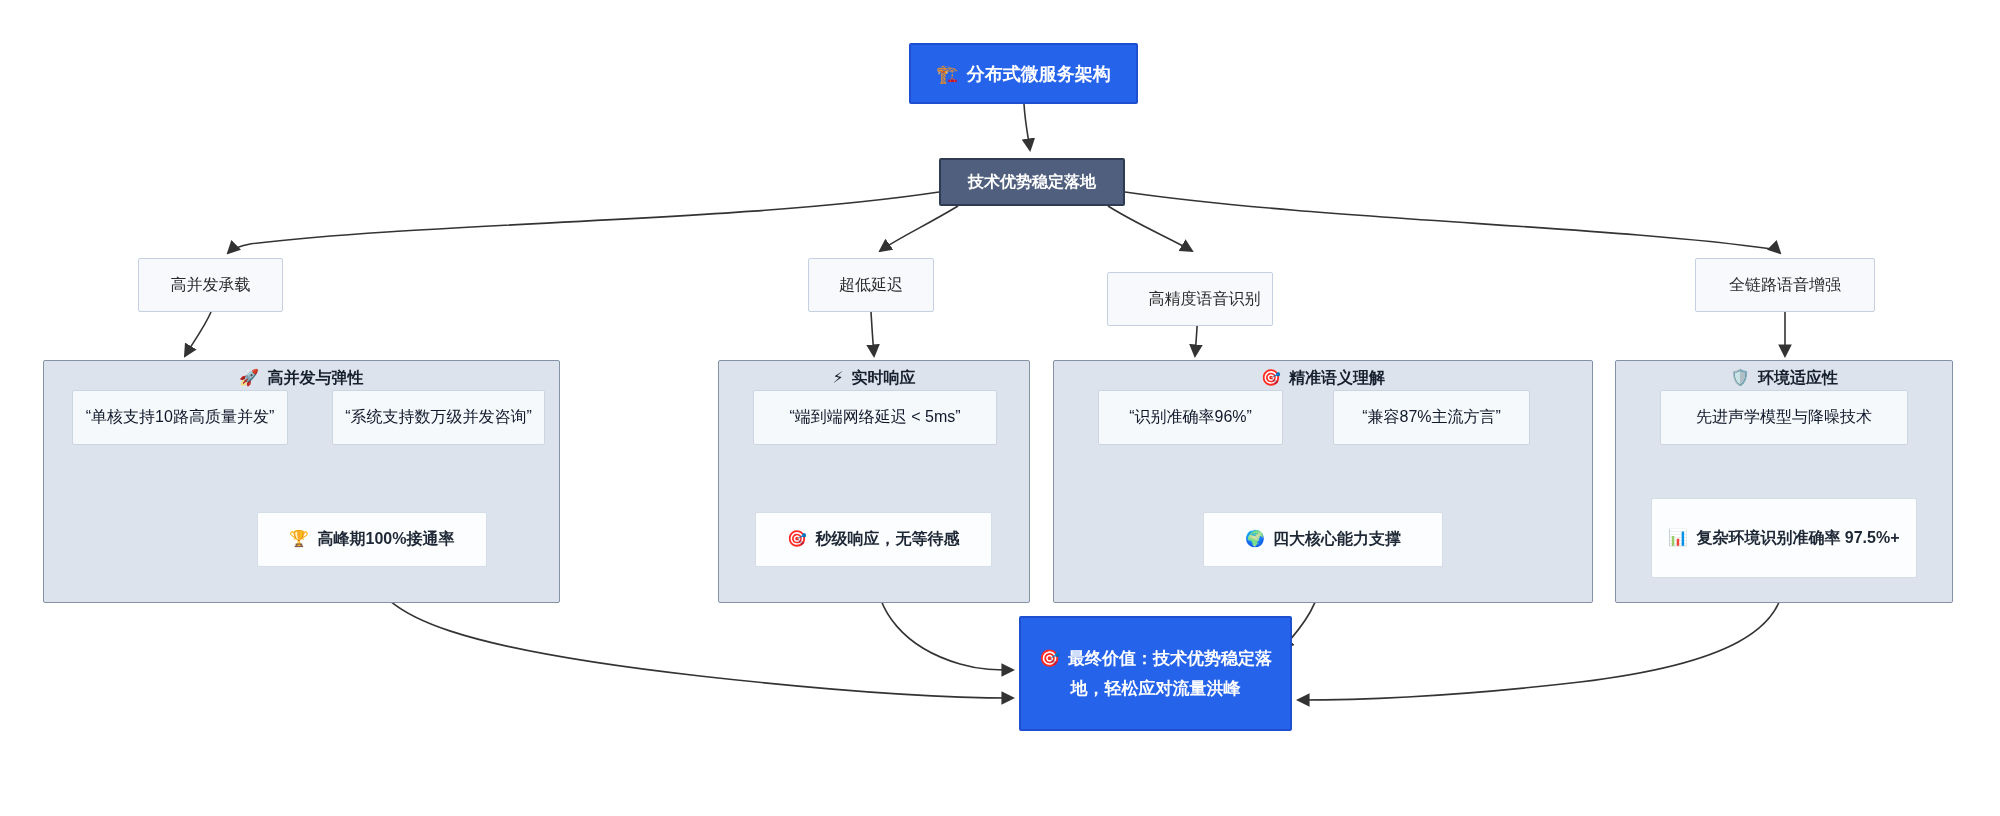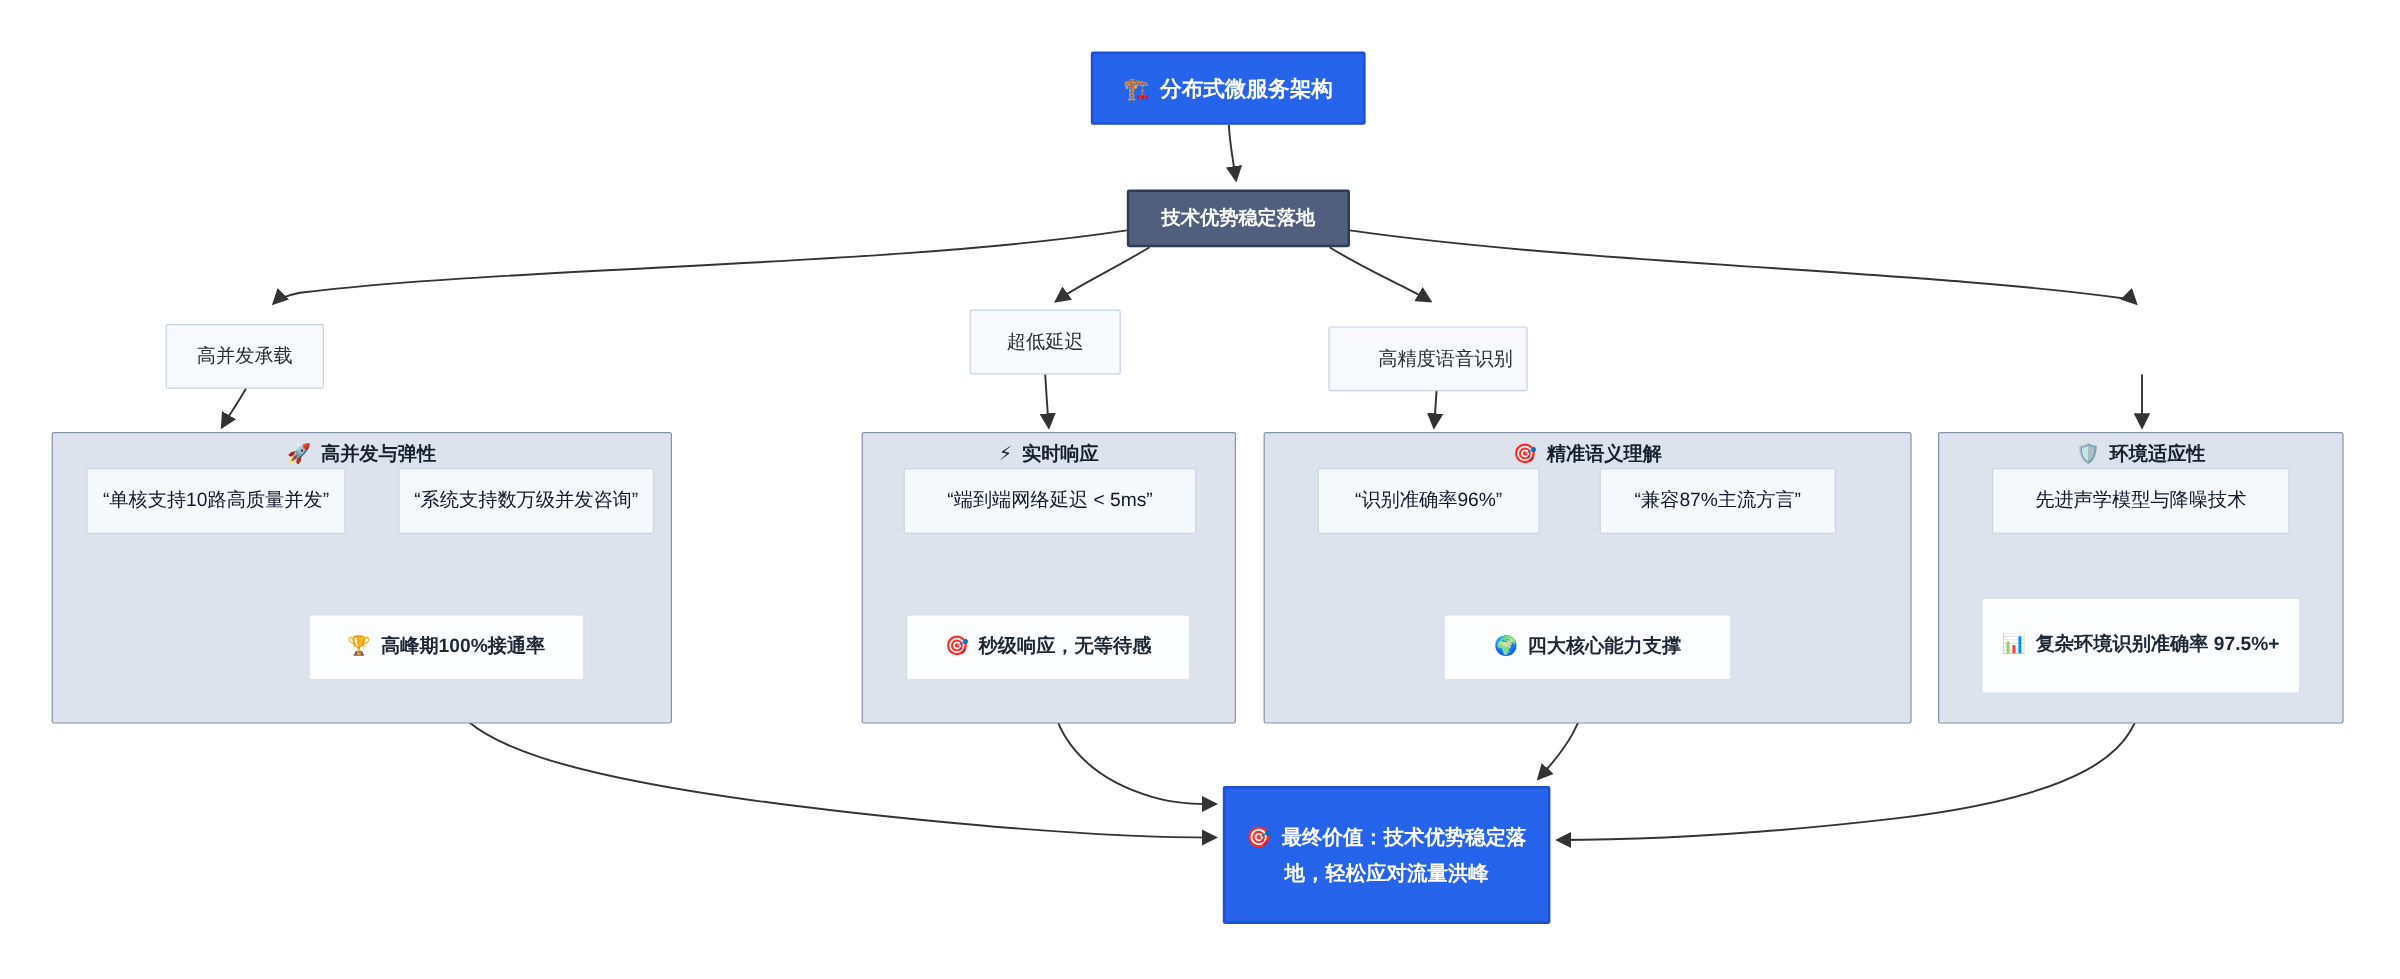--- a/index.html
+++ b/index.html
@@ -78,28 +78,31 @@
   </div>
 
   <div class="node accent" style="left:909px;top:43px;width:229px;height:61px;font-size:18px;">
     <span class="icon">🏗️</span>
       <span class="lbl">分布式微服务架构</span>
   </div>
   <div class="node hub" style="left:939px;top:158px;width:186px;height:48px;">
     <span class="lbl">技术优势稳定落地</span>
   </div>
 
-  <div class="node branch" style="left:138px;top:258px;width:132px;height:54px;margin-top:12px;">
+  <div class="node branch" style="left:138px;top:258px;width:145px;height:54px;">
     <span class="lbl">高并发承载</span>
   </div>
   <div class="node branch" style="left:808px;top:258px;width:126px;height:54px;">
     <span class="lbl">超低延迟</span>
   </div>
   <div class="node branch" style="left:1107px;top:272px;width:166px;height:54px;padding-left:29px;">
     <span class="lbl">高精度语音识别</span>
+  </div>
+  <div class="node branch" style="left:1695px;top:258px;width:180px;height:54px;">
+    <span class="lbl">全链路语音增强</span>
   </div>
 
   <div class="node quote" style="left:72px;top:390px;width:216px;height:55px;">
     <span class="lbl">“单核支持10路高质量并发”</span>
   </div>
   <div class="node quote" style="left:332px;top:390px;width:213px;height:55px;">
     <span class="lbl">“系统支持数万级并发咨询”</span>
   </div>
 
   <div class="node quote" style="left:753px;top:390px;width:244px;height:55px;">
@@ -126,17 +129,17 @@
       <span class="lbl">秒级响应，无等待感</span>
   </div>
   <div class="node result" style="left:1203px;top:512px;width:240px;height:55px;">
     <span class="icon">🌍</span>
       <span class="lbl">四大核心能力支撑</span>
   </div>
   <div class="node result" style="left:1651px;top:498px;width:266px;height:80px;">
     <span style="display:inline;"><span class="icon">📊</span><span class="lbl">复杂环境识别准确率 97.5%+</span></span>
   </div>
 
-  <div class="node final" style="left:1019px;top:655px;width:273px;height:115px;">
+  <div class="node final" style="left:1019px;top:616px;width:273px;height:115px;">
     <span style="display:inline;"><span class="icon">🎯</span><span class="lbl">最终价值：技术优势稳定落地，轻松应对流量洪峰</span></span>
   </div>
 
 </div>
 
 </body></html>

